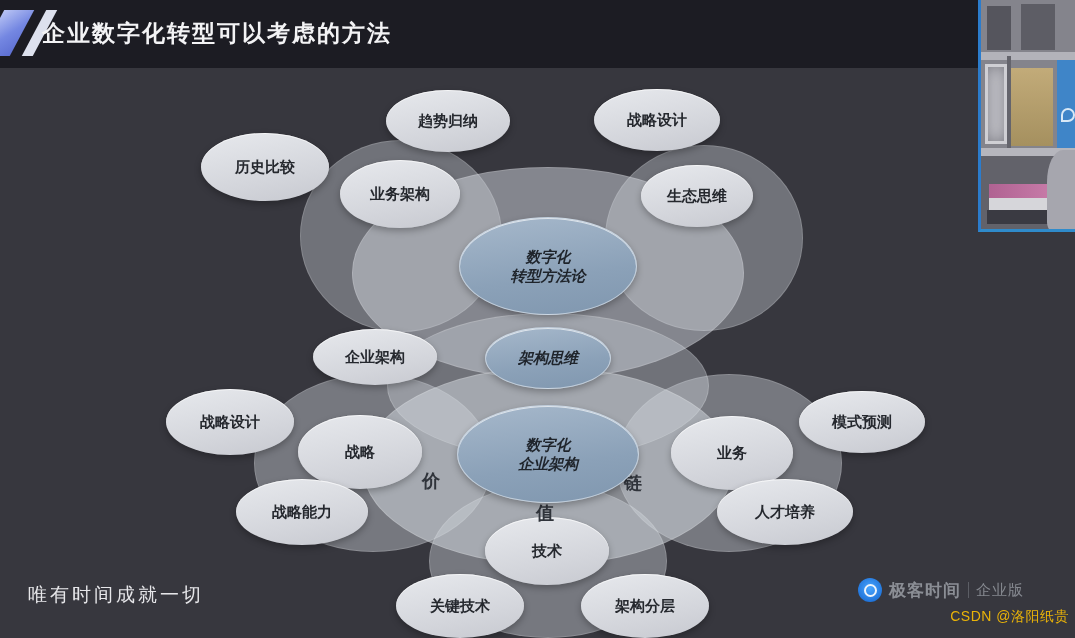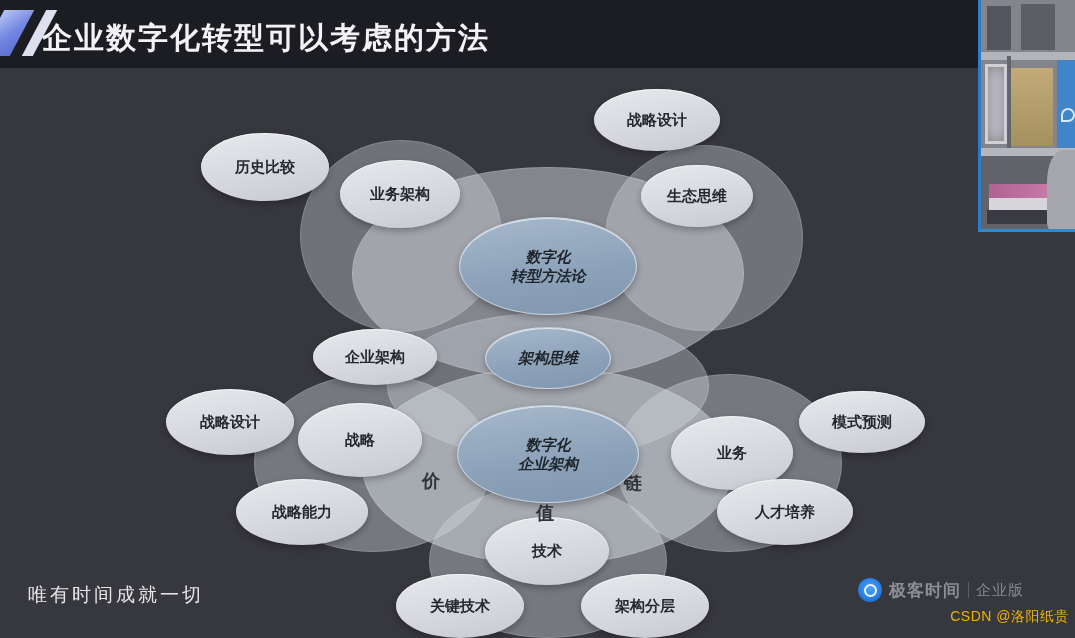--- a/index.html
+++ b/index.html
@@ -6,21 +6,21 @@
   #stage{
     position:relative;width:1075px;height:638px;overflow:hidden;
     background:#37373e;
     font-family:"Liberation Sans","DejaVu Sans",sans-serif;
   }
   
   #topbar{position:absolute;left:0;top:0;width:1075px;height:68px;background:#1c1c23;}
   .slash-icon{position:absolute;left:0;top:8px;width:60px;height:52px;overflow:hidden;}
   .slash-a{position:absolute;left:-8px;top:2px;width:30px;height:46px;background:linear-gradient(135deg,#b9c4f4 0%,#7487e2 55%,#5d6fd2 100%);transform:skewX(-28deg);}
   .slash-b{position:absolute;left:34px;top:2px;width:11px;height:46px;background:#dde1ee;transform:skewX(-28deg);}
-  .page-title{position:absolute;left:42px;top:18px;font-size:30px;font-weight:bold;color:#f3f3f5;letter-spacing:2px;white-space:nowrap;}
+  .page-title{position:absolute;left:42px;top:18px;font-size:23px;font-weight:bold;color:#f3f3f5;letter-spacing:2px;white-space:nowrap;}
   
   .blob{position:absolute;border-radius:50%;border:1.5px solid rgba(255,255,255,0.16);}
   .bubble{
     position:absolute;border-radius:50%;display:flex;flex-direction:column;
     align-items:center;justify-content:center;text-align:center;
     font-weight:bold;color:#25282e;line-height:1.3;
     box-shadow:0 3px 7px rgba(0,0,0,0.28), inset 0 1px 0 rgba(255,255,255,0.65);
   }
   .sec{background:linear-gradient(168deg,#e7e9ed 0%,#d3d5db 65%,#c7c9d0 100%);font-size:15px;}
   .pri{background:linear-gradient(172deg,#a6b8cb 0%,#8ba1b8 60%,#8097af 100%);
@@ -60,20 +60,23 @@
   <div class="blob" style="left:387px;top:313px;width:320px;height:144px;background:rgba(204,209,217,0.38);z-index:2"></div>
   <div class="blob" style="left:254px;top:374px;width:236px;height:176px;background:rgba(204,209,217,0.42);z-index:1"></div>
   <div class="blob" style="left:616px;top:374px;width:224px;height:176px;background:rgba(204,209,217,0.42);z-index:1"></div>
   <div class="blob" style="left:362px;top:367px;width:370px;height:196px;background:rgba(211,216,223,0.52);z-index:2"></div>
   <div class="blob" style="left:429px;top:484px;width:236px;height:152px;background:rgba(204,209,217,0.42);z-index:1"></div>
 
   <div class="vchar" style="left:422px;top:469px;">价</div>
   <div class="vchar" style="left:536px;top:501px;">值</div>
   <div class="vchar" style="left:624px;top:471px;">链</div>
 
+  <div class="bubble sec" style="left:386px;top:90px;width:124px;height:62px;z-index:3">
+      <span>趋势归纳</span>
+    </div>
   <div class="bubble sec" style="left:594px;top:89px;width:126px;height:62px;z-index:3">
       <span>战略设计</span>
     </div>
   <div class="bubble sec" style="left:201px;top:133px;width:128px;height:68px;z-index:3">
       <span>历史比较</span>
     </div>
   <div class="bubble sec" style="left:340px;top:160px;width:120px;height:68px;z-index:3">
       <span>业务架构</span>
     </div>
   <div class="bubble sec" style="left:641px;top:165px;width:112px;height:62px;z-index:3">
@@ -88,21 +91,21 @@
   <div class="bubble sec" style="left:313px;top:329px;width:124px;height:56px;z-index:3">
       <span>企业架构</span>
     </div>
   <div class="bubble pri" style="left:485px;top:327px;width:124px;height:60px;z-index:5">
       <span>架构思维</span>
     </div>
 
   <div class="bubble sec" style="left:166px;top:389px;width:128px;height:66px;z-index:3">
       <span>战略设计</span>
     </div>
-  <div class="bubble sec" style="left:298px;top:403px;width:124px;height:74px;z-index:3">
+  <div class="bubble sec" style="left:298px;top:415px;width:124px;height:74px;z-index:3">
       <span>战略</span>
     </div>
   <div class="bubble sec" style="left:799px;top:391px;width:126px;height:62px;z-index:3">
       <span>模式预测</span>
     </div>
   <div class="bubble sec" style="left:671px;top:416px;width:122px;height:74px;z-index:3">
       <span>业务</span>
     </div>
 
   <div class="bubble pri" style="left:457px;top:405px;width:180px;height:96px;z-index:5">

